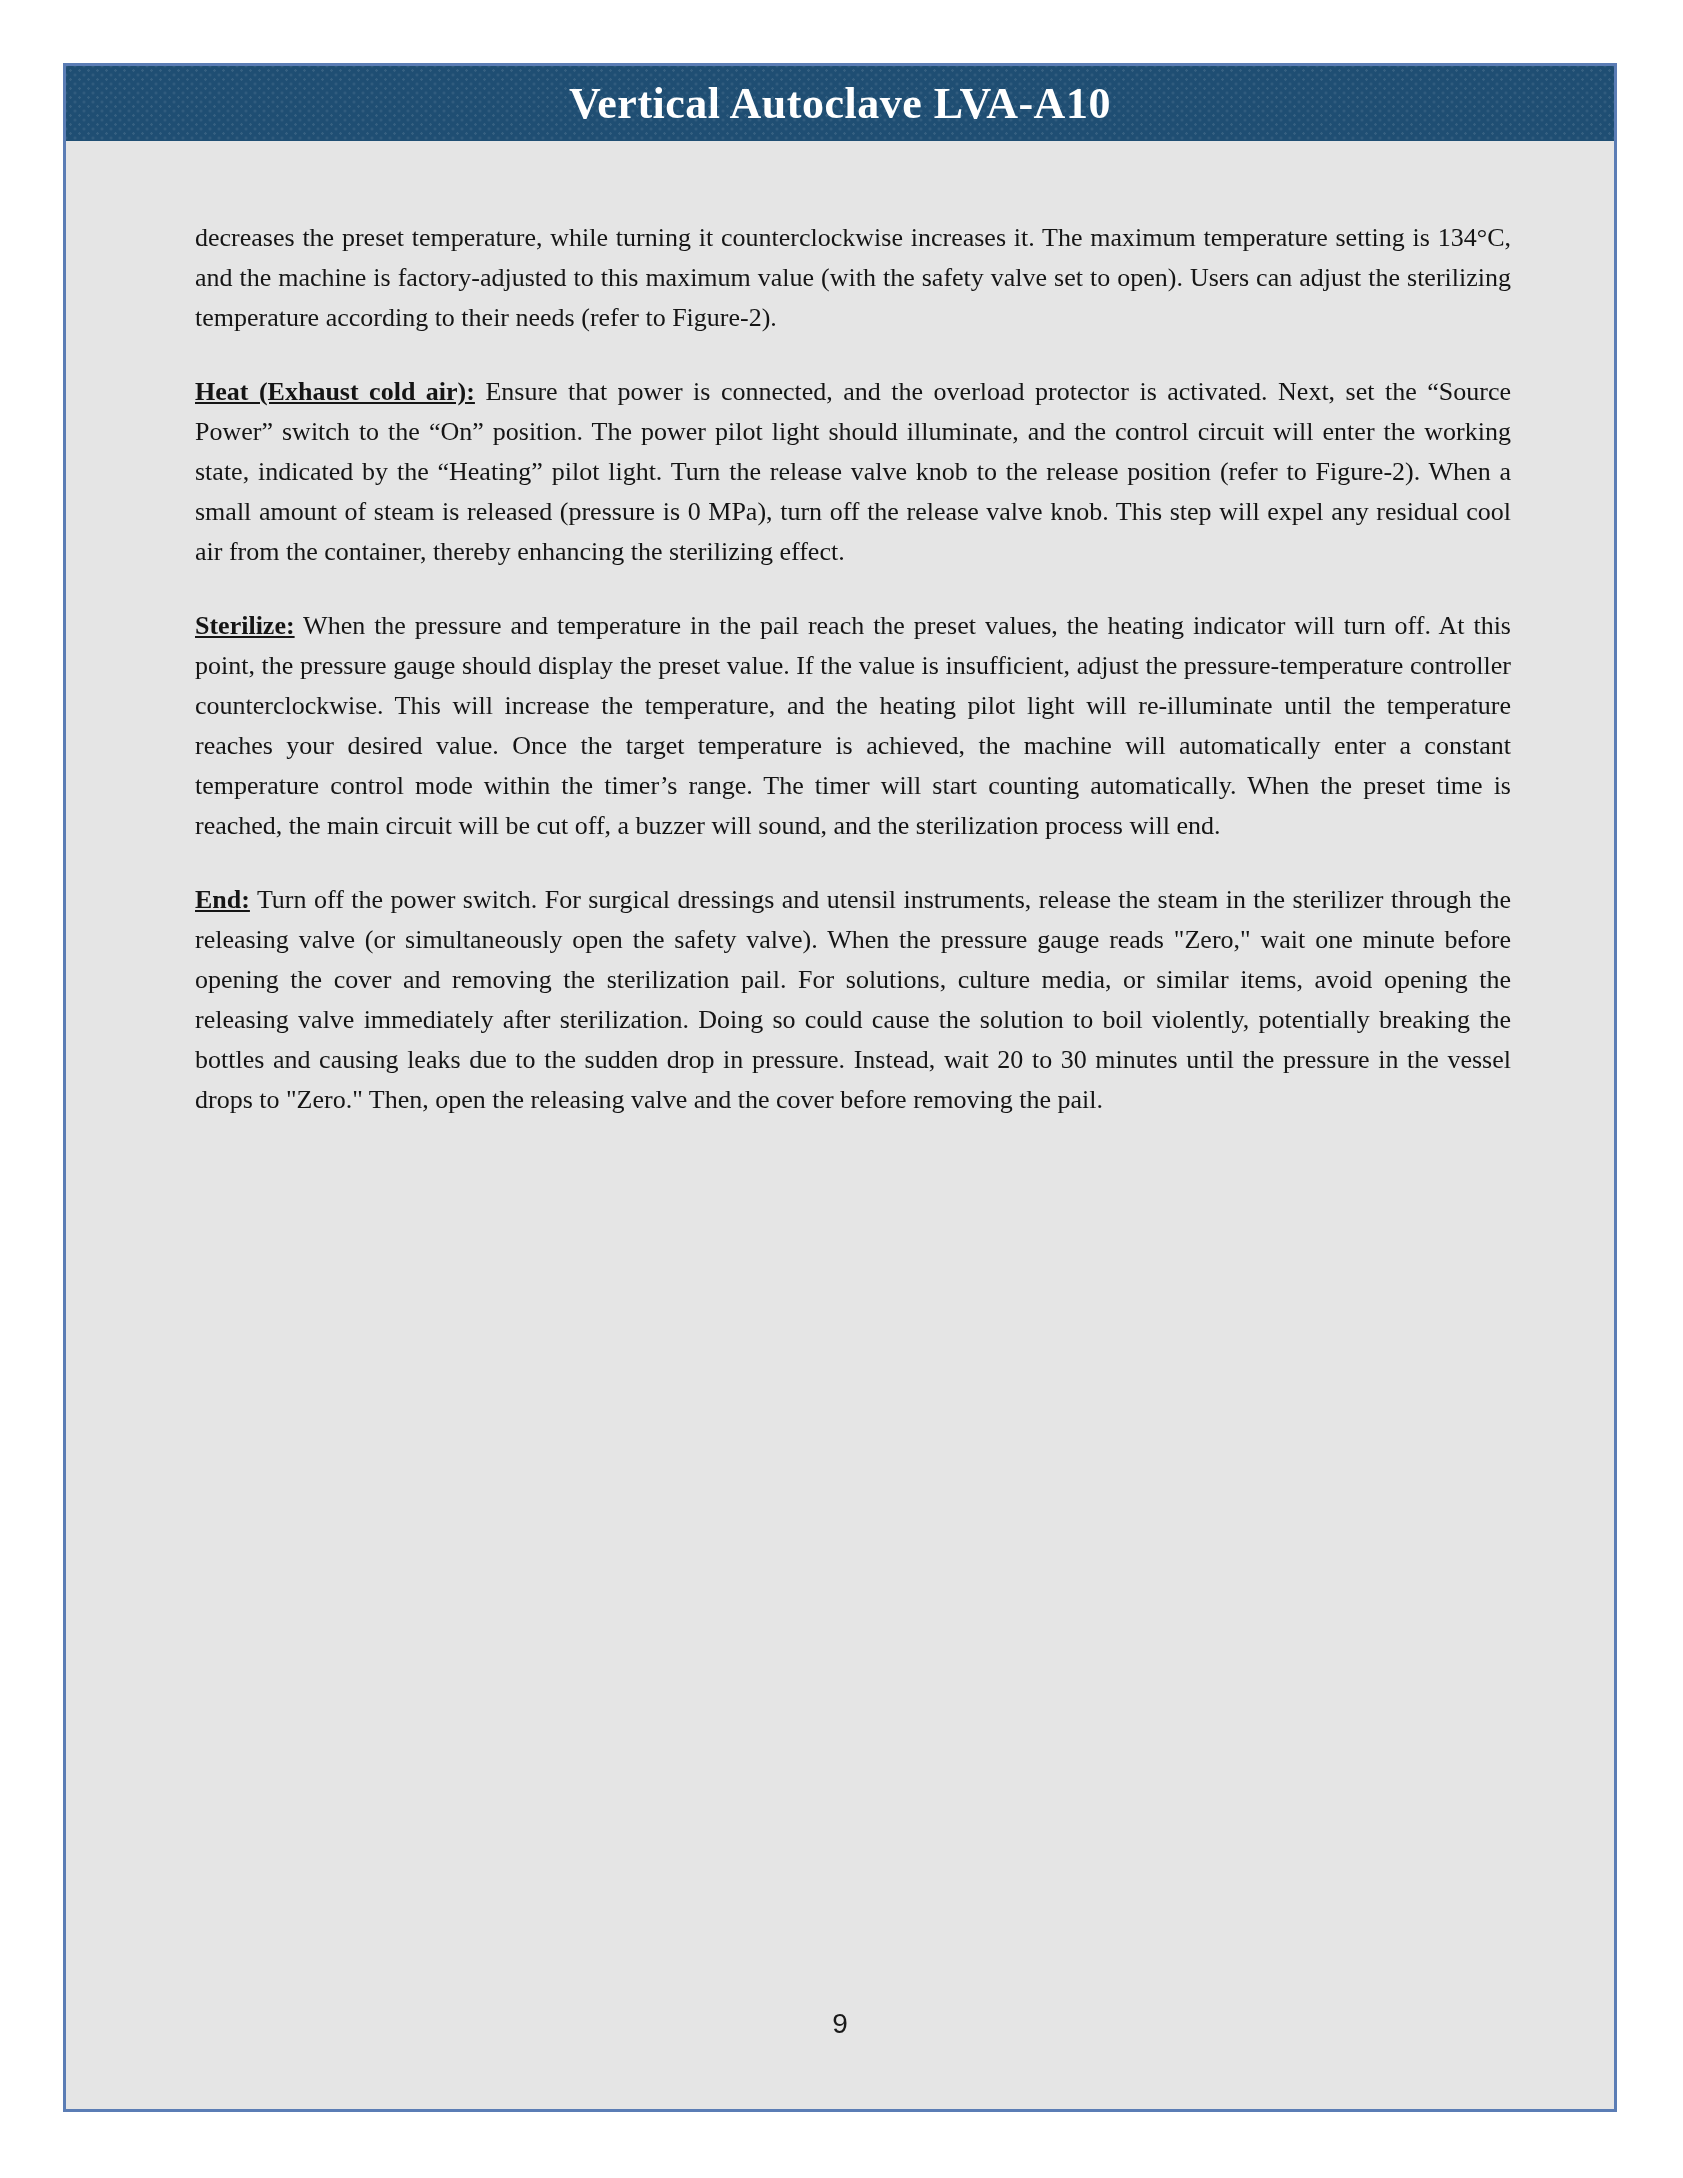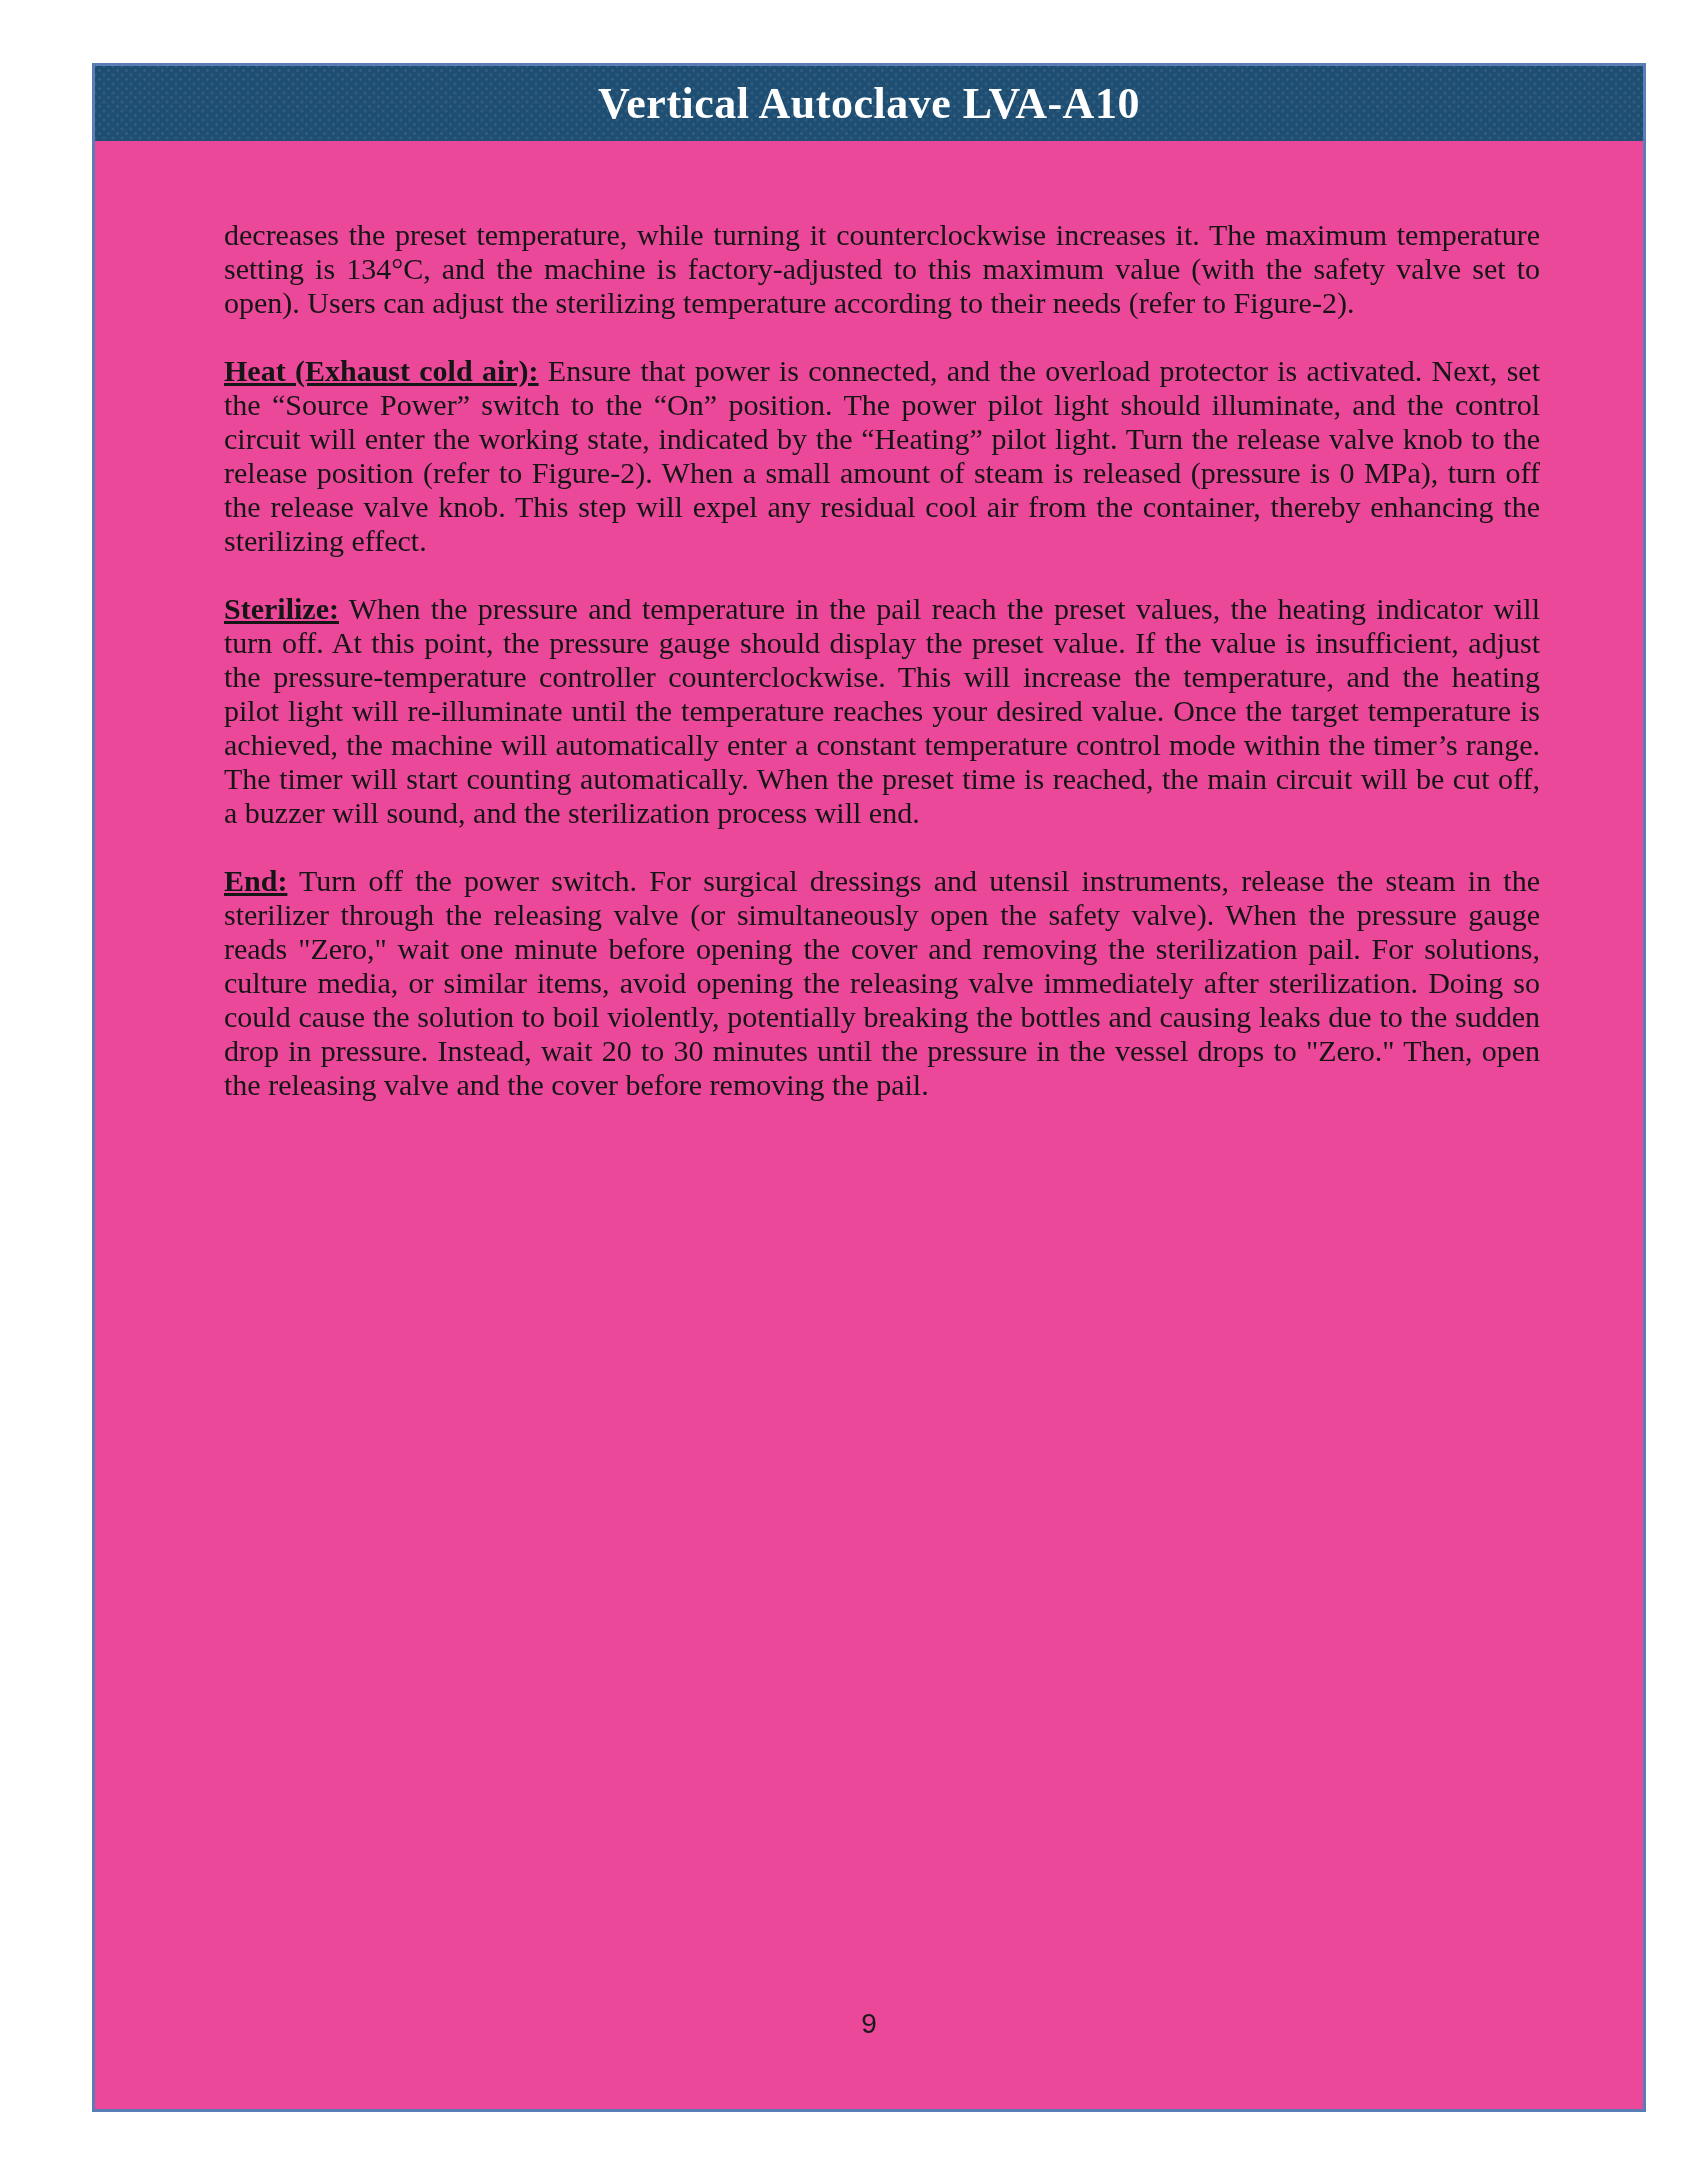--- a/index.html
+++ b/index.html
@@ -16,22 +16,21 @@
     overflow: hidden;
   }
   .frame {
     position: absolute;
     left: 63px;
     top: 63px;
     width: 1554px;
     height: 2049px;
     box-sizing: border-box;
     border: 3px solid var(--frame-border, #5b7db5);
-    background: #ec4899;
-    margin-left: 29px;
+    background: #e5e5e5;
   }
   .header-band {
     height: 75px;
     background-color: var(--header-bg, #1f4e73);
     background-image:
       radial-gradient(rgba(255,255,255,0.10) 1px, transparent 1.5px),
       radial-gradient(rgba(255,255,255,0.10) 1px, transparent 1.5px);
     background-size: 9px 9px, 9px 9px;
     background-position: 0 0, 4.5px 4.5px;
     display: flex;
@@ -41,22 +40,22 @@
   .title {
     margin: 0;
     font-family: "Liberation Serif", serif;
     font-weight: bold;
     font-size: 44px;
     letter-spacing: 0.5px;
     color: var(--title-text, #ffffff);
   }
   .content {
     padding: 77px 103px 0 129px;
-    font-size: 30px;
-    line-height: 34px;
+    font-size: 26px;
+    line-height: 40px;
     text-align: justify;
     text-justify: inter-word;
   }
   .content p {
     margin: 0 0 34px 0;
   }
   .lead {
     font-weight: bold;
     text-decoration: underline;
   }

